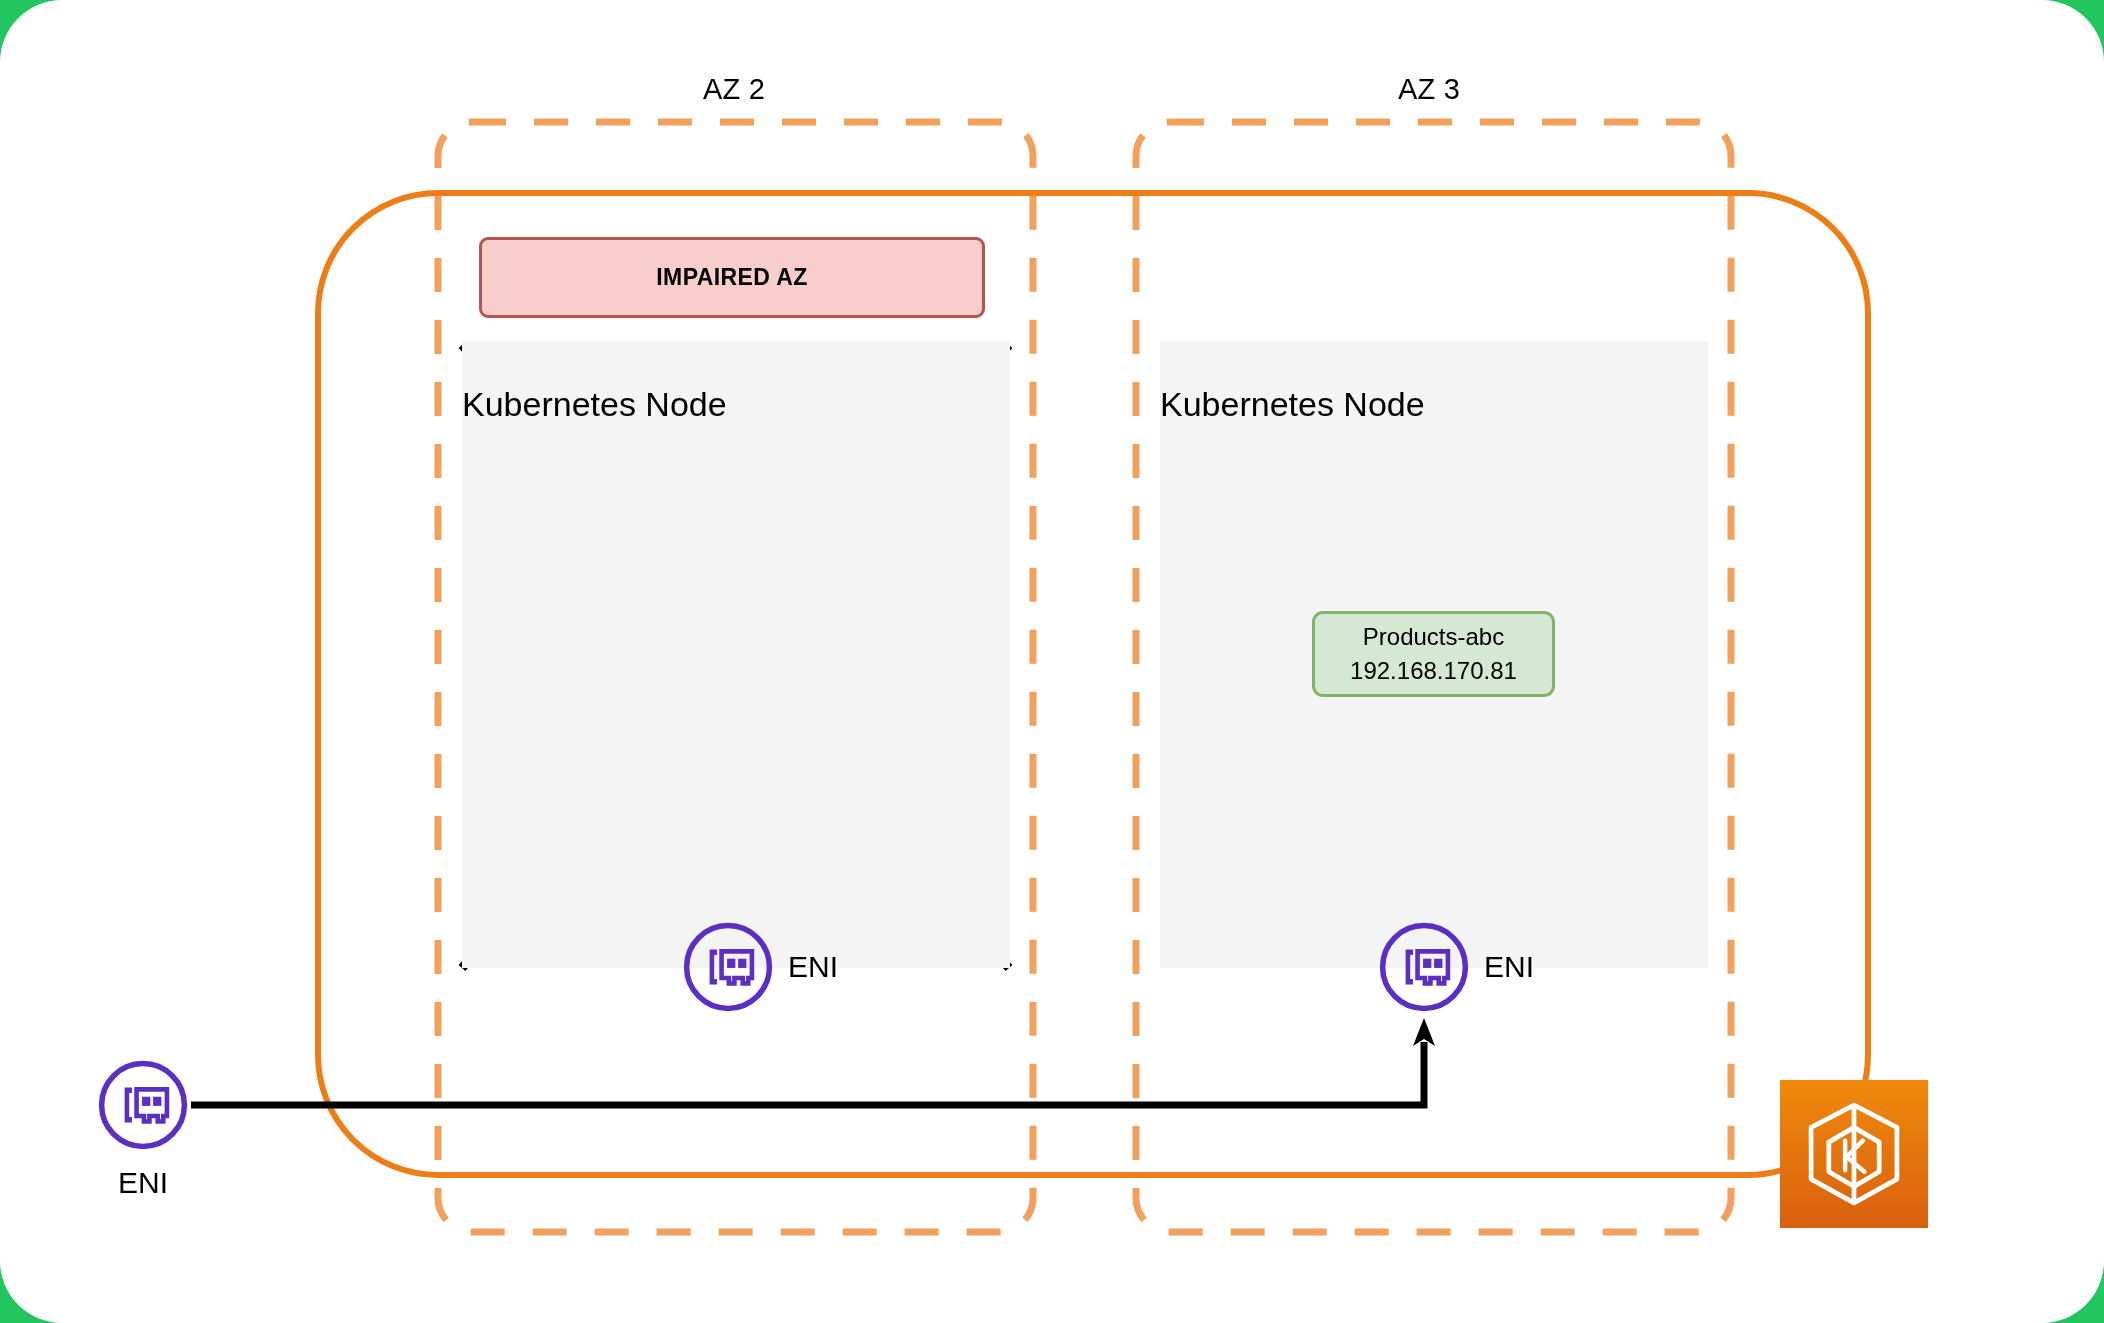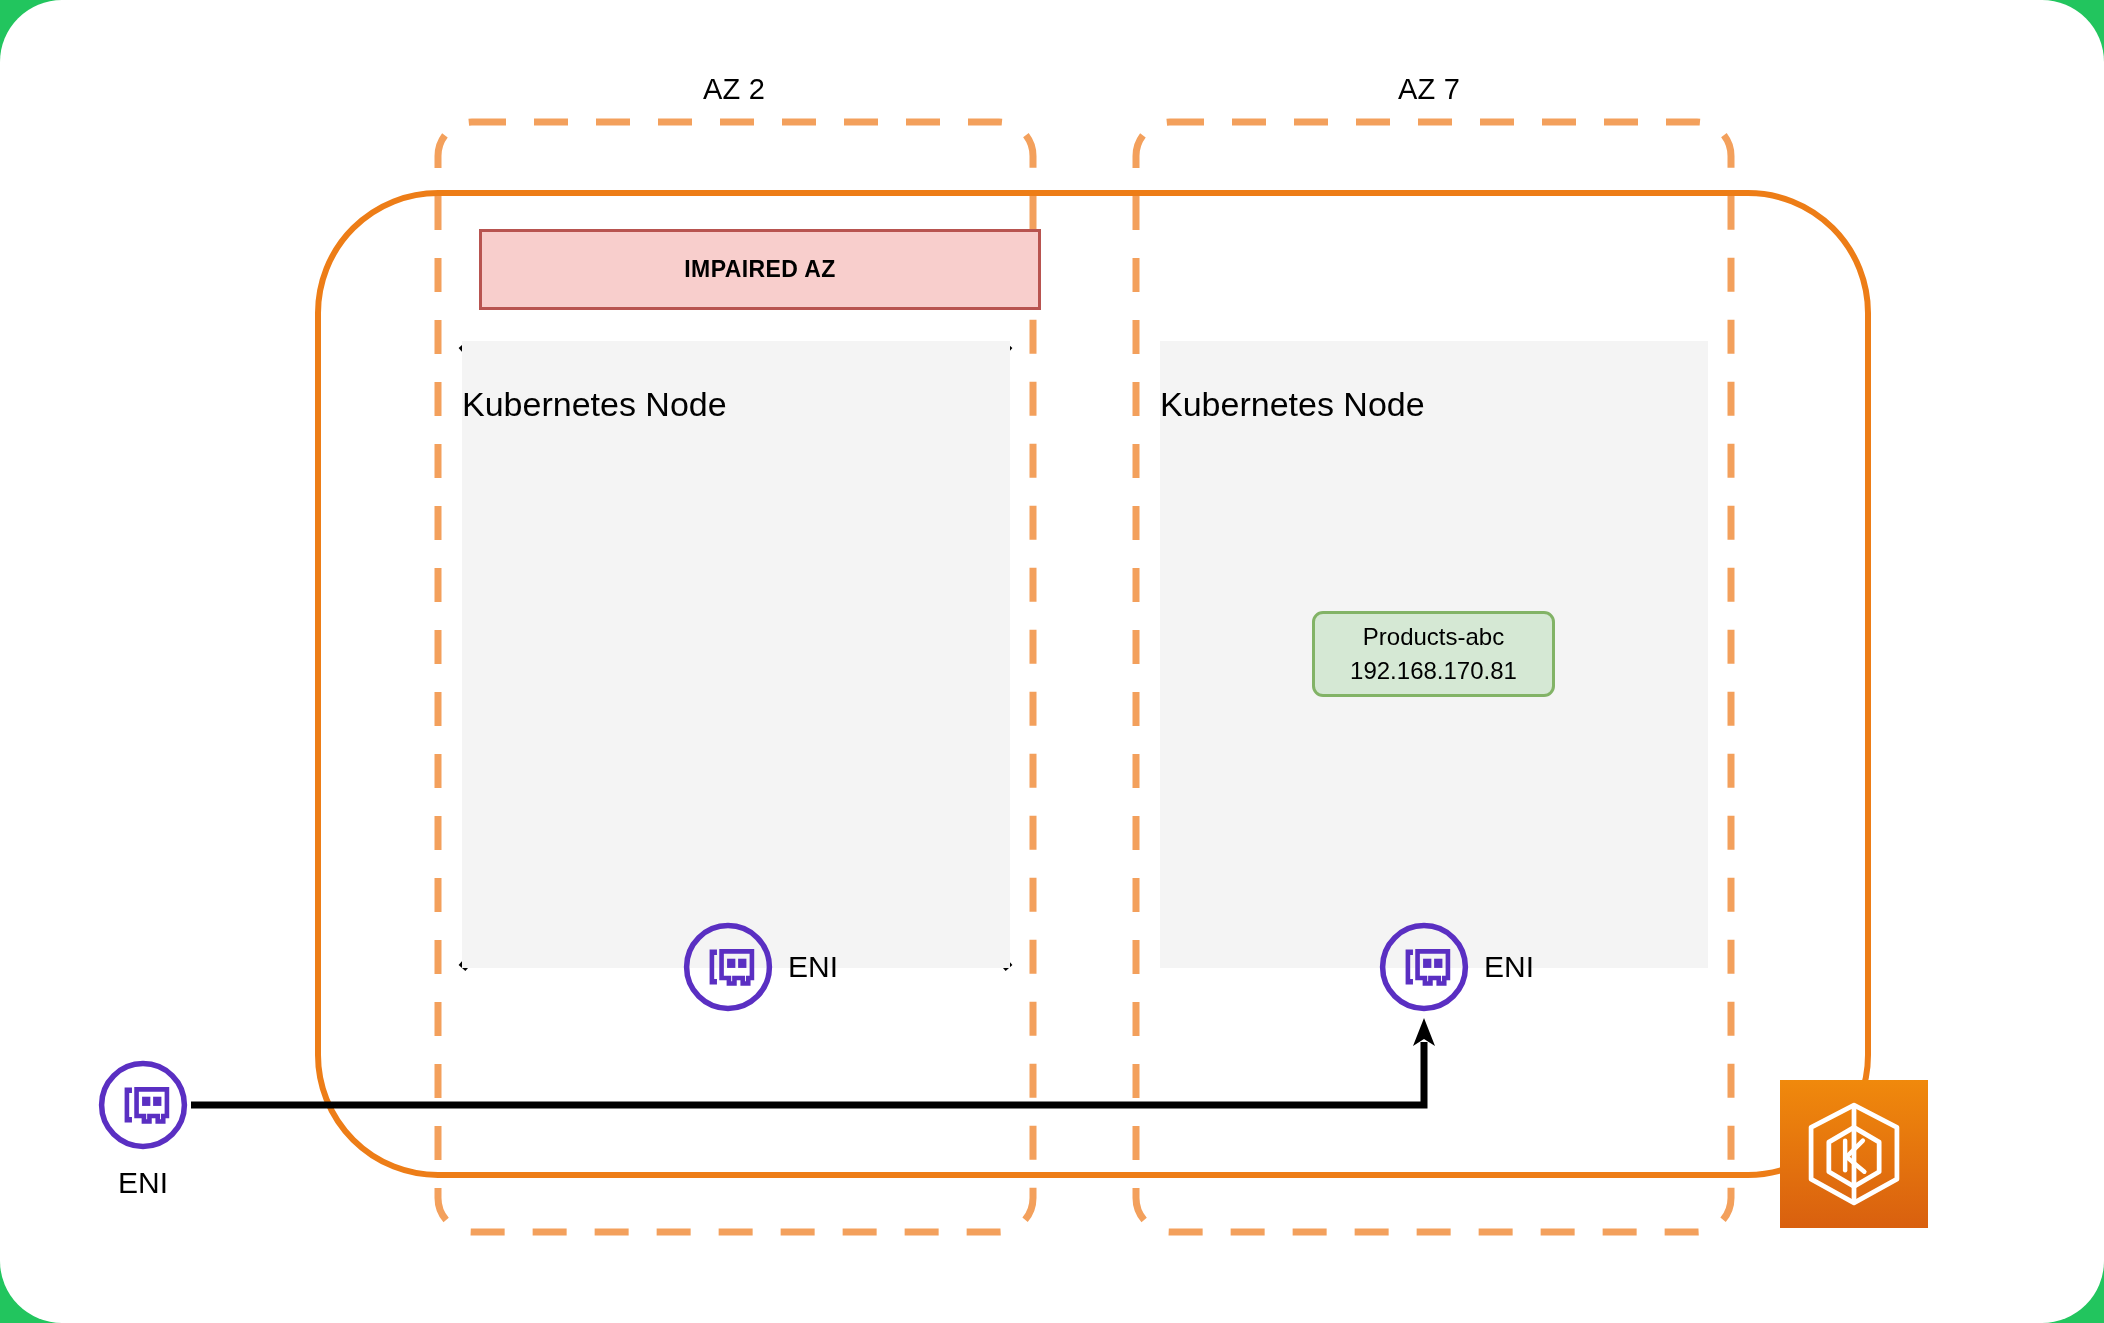--- a/index.html
+++ b/index.html
@@ -129,23 +129,23 @@
     </g>
 
     <g>
       <path d="M 191 1105 L 1424 1105 L 1424 1042" fill="none" stroke="#000000" stroke-width="7"></path>
       <path d="M 1424 1018 L 1413 1046 L 1424 1039 L 1435 1046 Z" fill="#000000"></path>
     </g>
 
   </svg>
 
   <div class="az-label" style="left:703px; top:73px;">AZ 2</div>
-  <div class="az-label" style="left:1398px; top:73px;">AZ 7</div>
-
-  <div class="impaired-box" style="left:479px; top:229px; width:562px; height:81px;">
+  <div class="az-label" style="left:1398px; top:73px;">AZ 3</div>
+
+  <div class="impaired-box" style="left:479px; top:237px; width:506px; height:81px;border-radius:9px;">
     <span class="impaired-text">IMPAIRED AZ</span>
   </div>
 
   <div class="node-box" style="left:462px; top:341px; width:548px; height:627px;">
     <div class="node-title" style="top:44px;">Kubernetes Node</div>
   </div>
 
 
   <div class="eni-wrap" style="left:682px; top:921px;">
     <svg class="eni-icon" viewBox="0 0 100 100">

